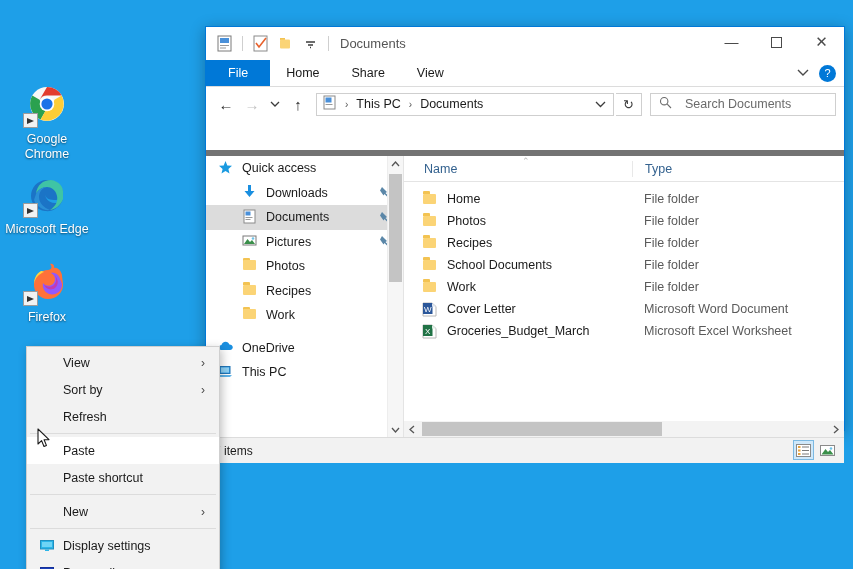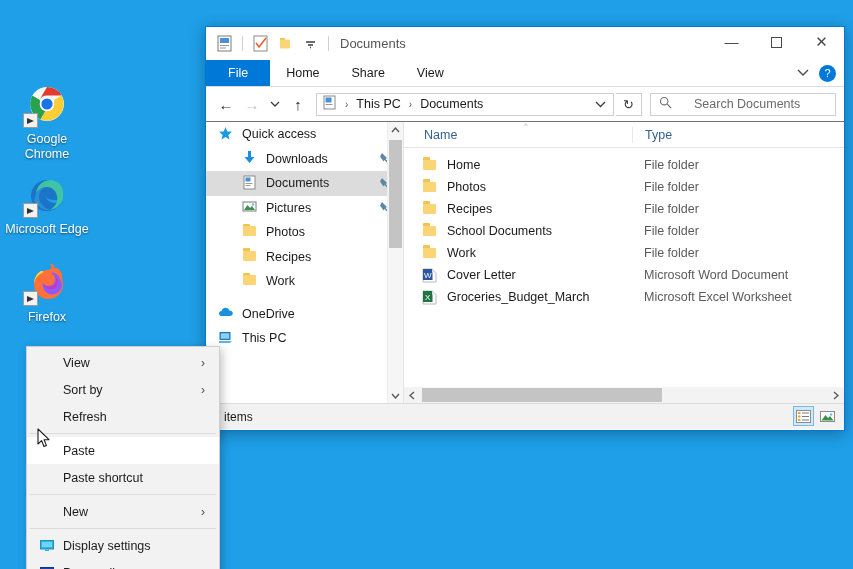--- a/index.html
+++ b/index.html
@@ -189,33 +189,34 @@
     display: flex; align-items: center; justify-content: center;
     font-size: 13px; color: #3c3c3c;
     box-sizing: border-box;
   }
   .searchbox {
     width: 186px;
     height: 23px;
     border: 1px solid #cfcfcf;
     margin-left: 6px;
     display: flex; align-items: center;
-    gap: 22px;
+    gap: 13px;
     padding: 0 8px;
     box-sizing: border-box;
     color: #6b6b6b;
     font-size: 12.5px;
     text-align: right;
   }
 
   
   .explorer-body {
     display: flex;
     height: 281px;
-    border-top: 1px solid #737373;
+    border-top: 6px solid #737373;
+    margin-top: 29px;
   }
   .navpane {
     width: 197px;
     background: #fff;
     position: relative;
     border-right: 1px solid #e4e4e4;
     overflow: hidden;
   }
   .nav-item {
     height: 24.5px;

